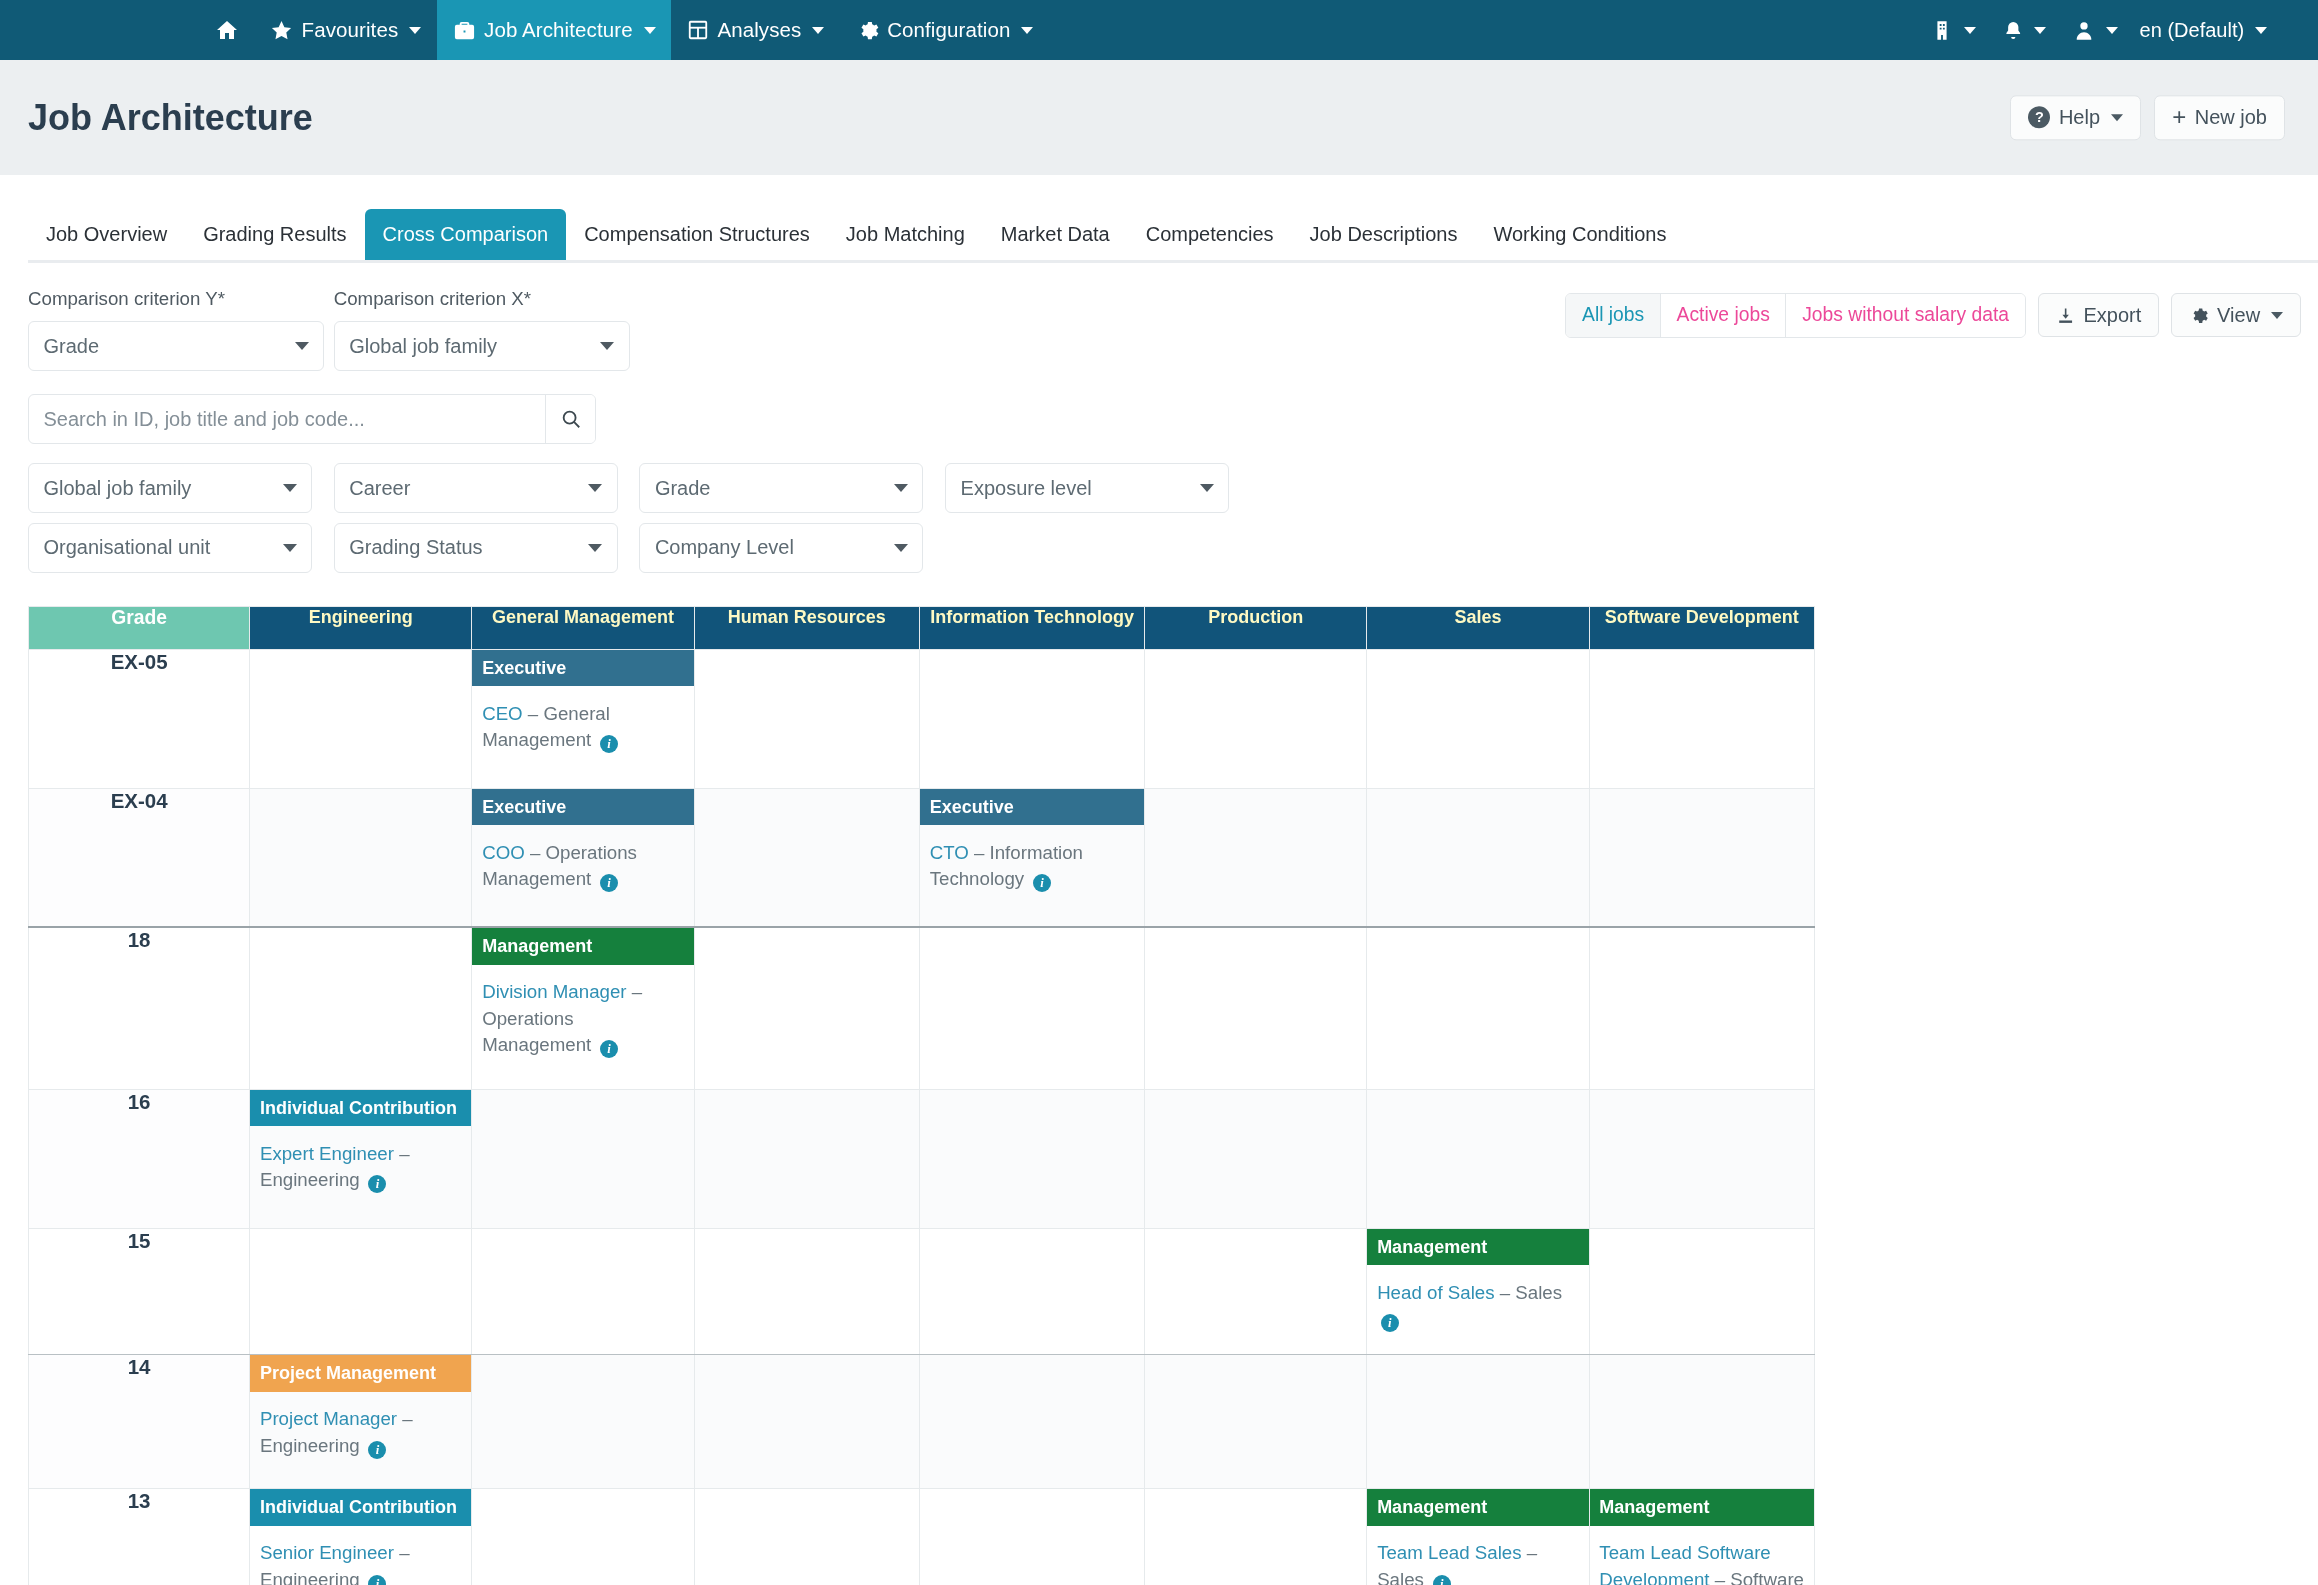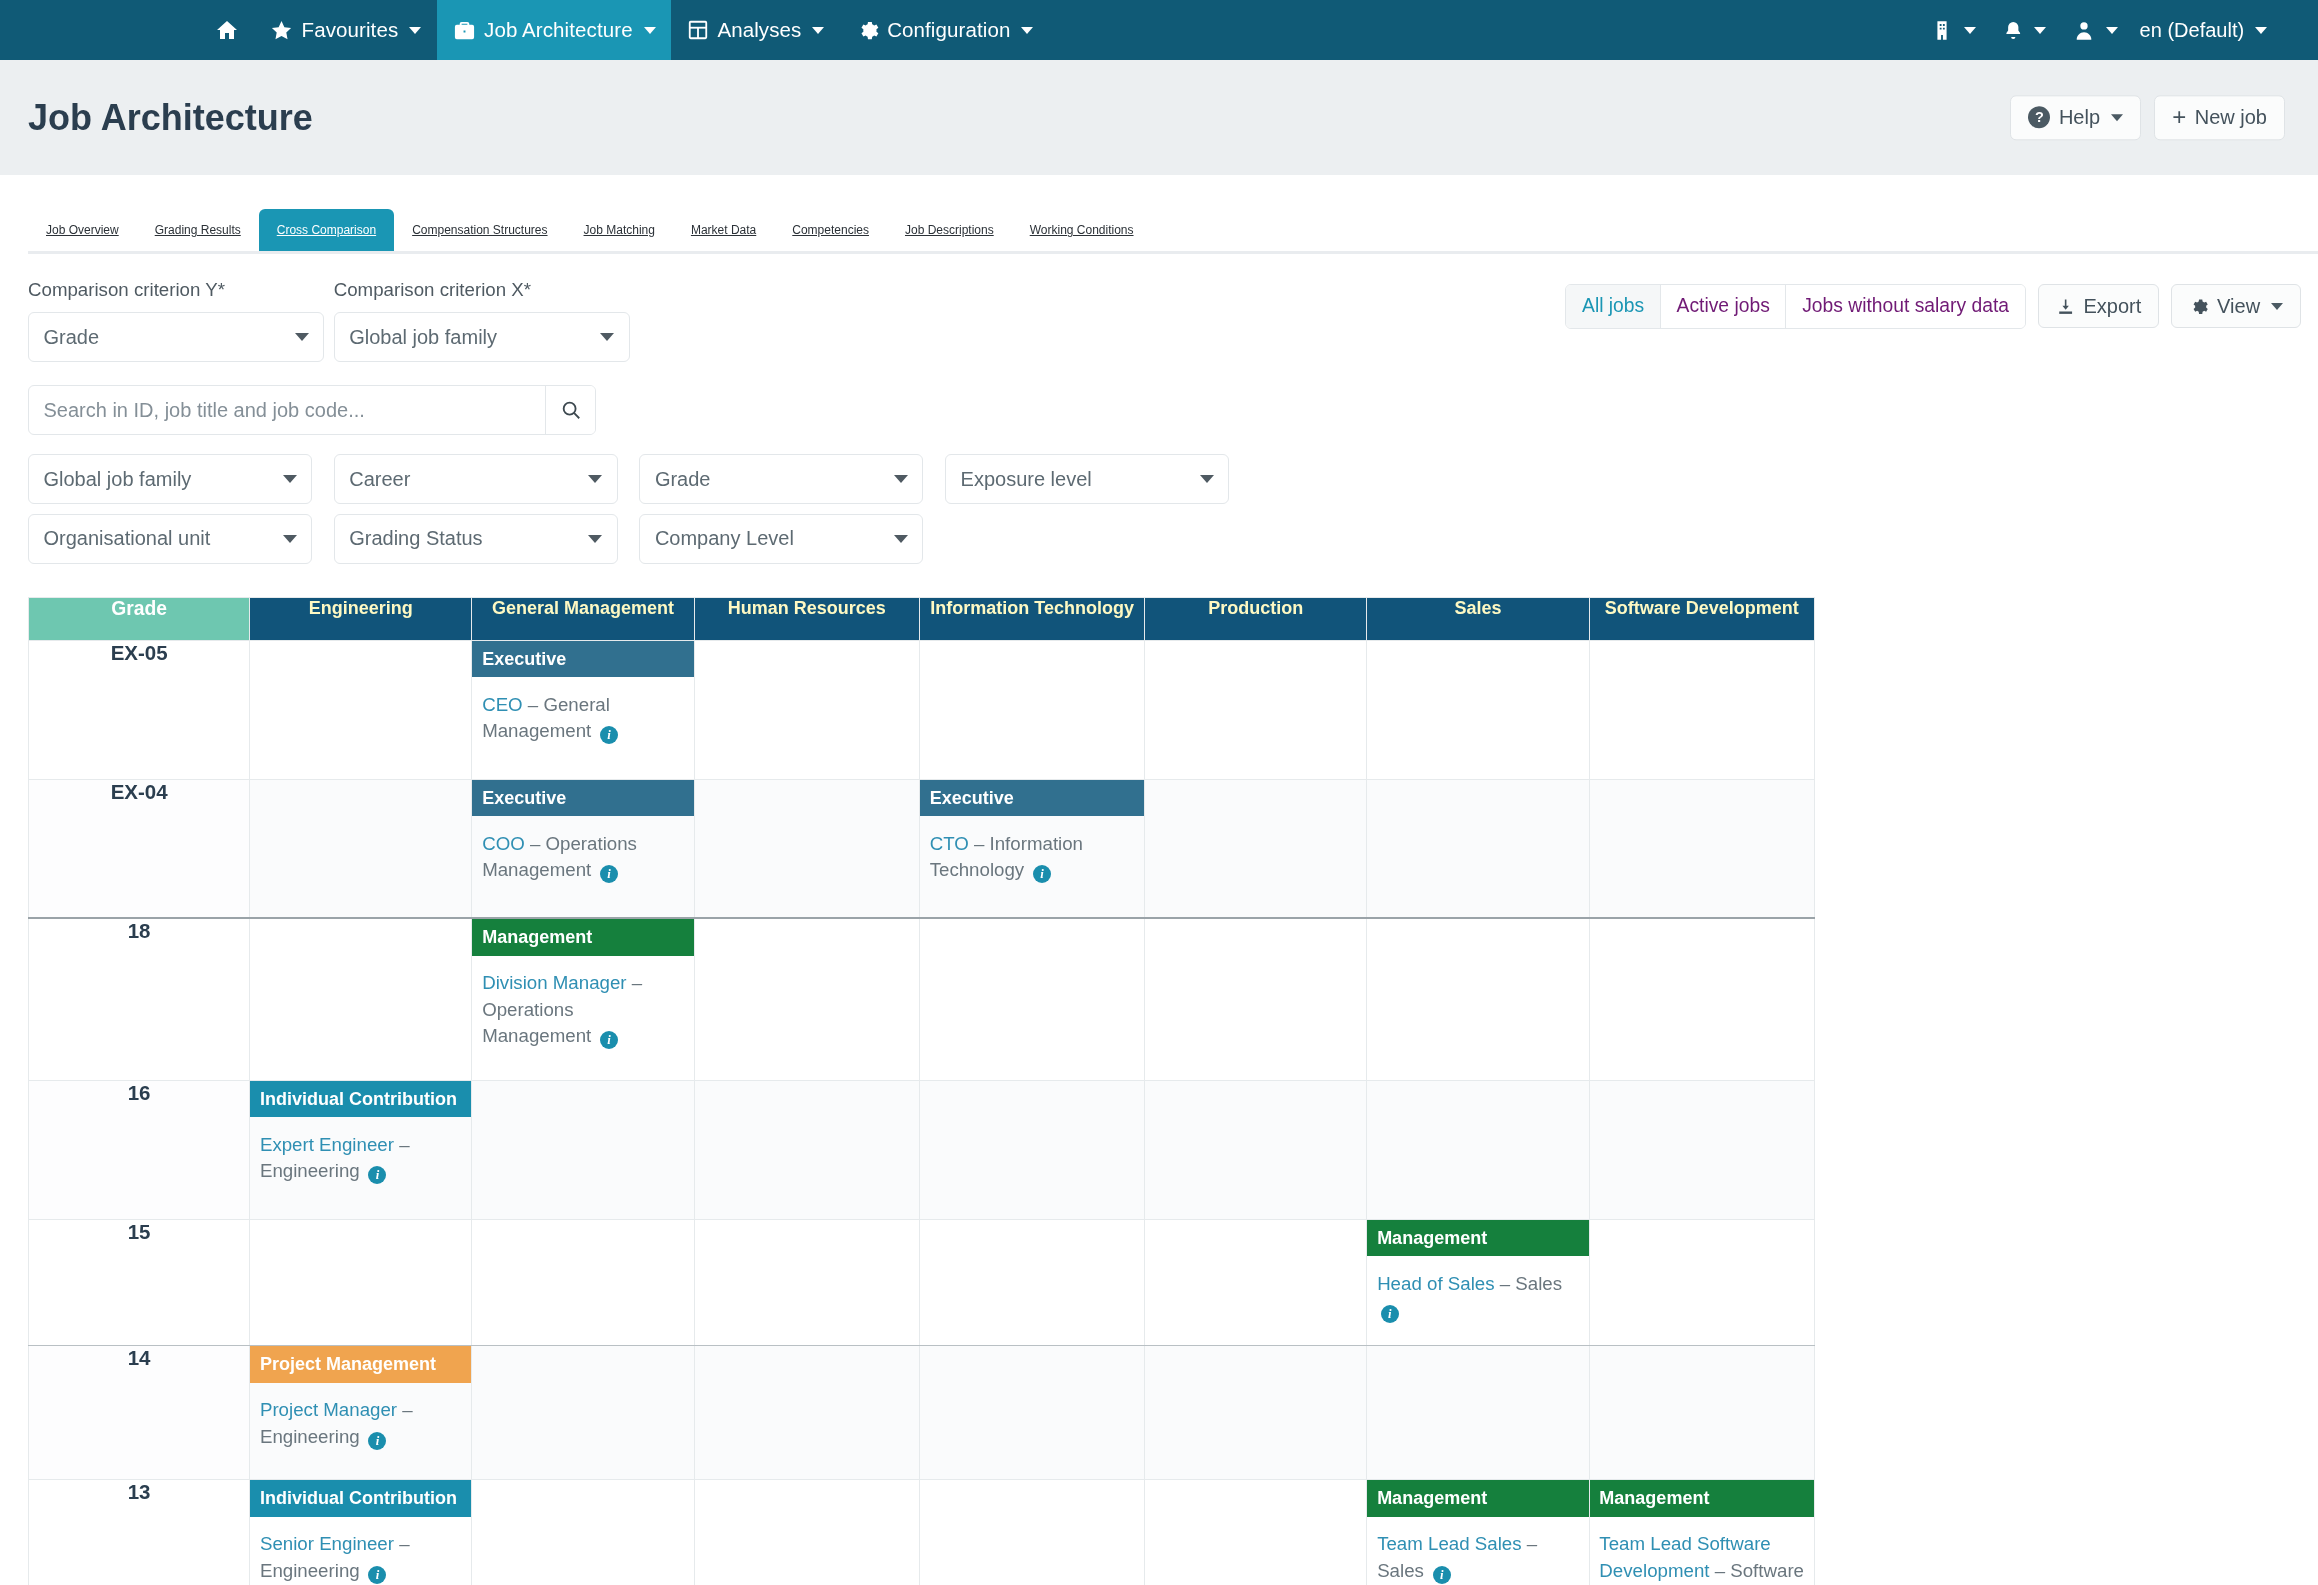--- a/index.html
+++ b/index.html
@@ -111,27 +111,26 @@
     background: #ffffff;
     padding: 34px 0 0 28px;
   }
   .tabs {
     display: flex;
     align-items: flex-end;
     gap: 0;
     border-bottom: 3px solid #e9ecef;
   }
   .tab {
-    font-size: 12px;
+    font-size: 20px;
     color: #2b3137;
     padding: 14px 18px;
     cursor: pointer;
     white-space: nowrap;
     border-radius: 6px 6px 0 0;
-    text-decoration: underline;
   }
   .tab.active {
     background: #1a96b4;
     color: #ffffff;
   }
 
   
   .filters {
     padding: 25px 28px 0 28px;
     position: relative;
@@ -171,21 +170,21 @@
   .seg-group {
     display: flex;
     border: 1.2px solid #e3e7ea;
     border-radius: 6px;
     overflow: hidden;
     background: #fff;
   }
   .seg {
     font-size: 19.3px;
     padding: 10.3px 15.7px;
-    color: #701a75;
+    color: #ec4899;
     cursor: pointer;
     border-right: 1.2px solid #e3e7ea;
     background: #ffffff;
     white-space: nowrap;
   }
   .seg:last-child { border-right: none; }
   .seg.active { color: #1a96b4; background: #f5f7f8; }
 
   .search-row { margin-top: 23px; display: flex; }
   .search-box {

